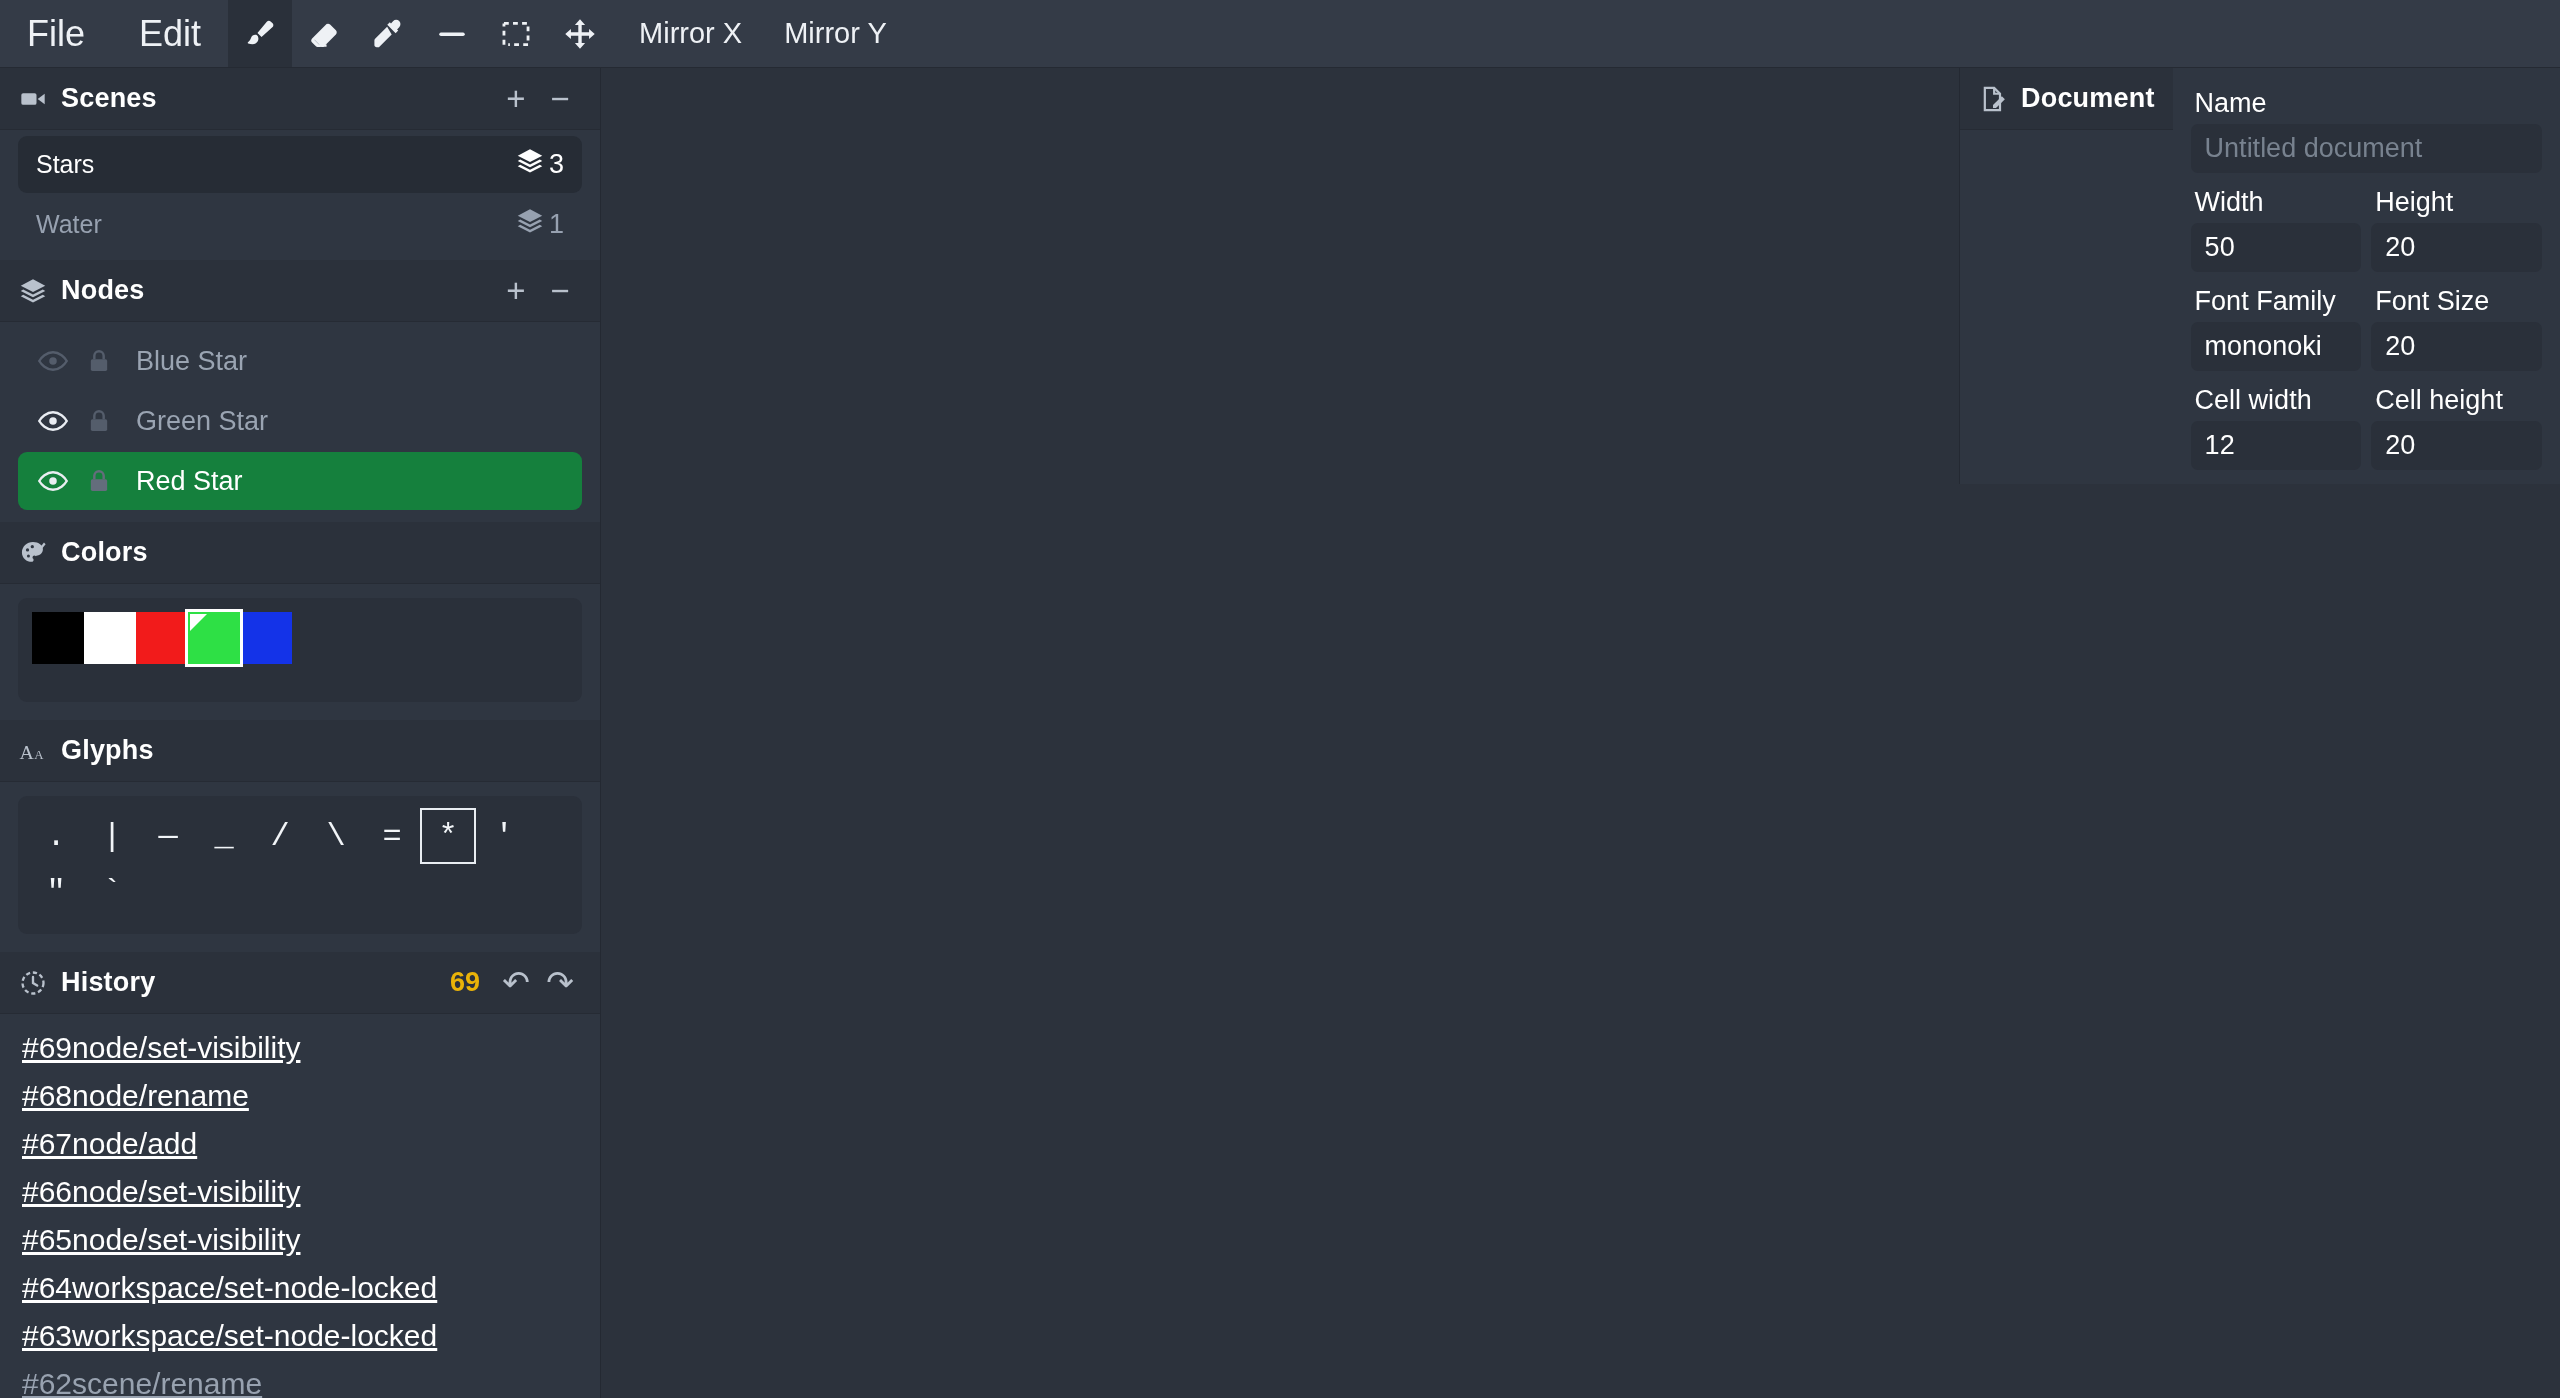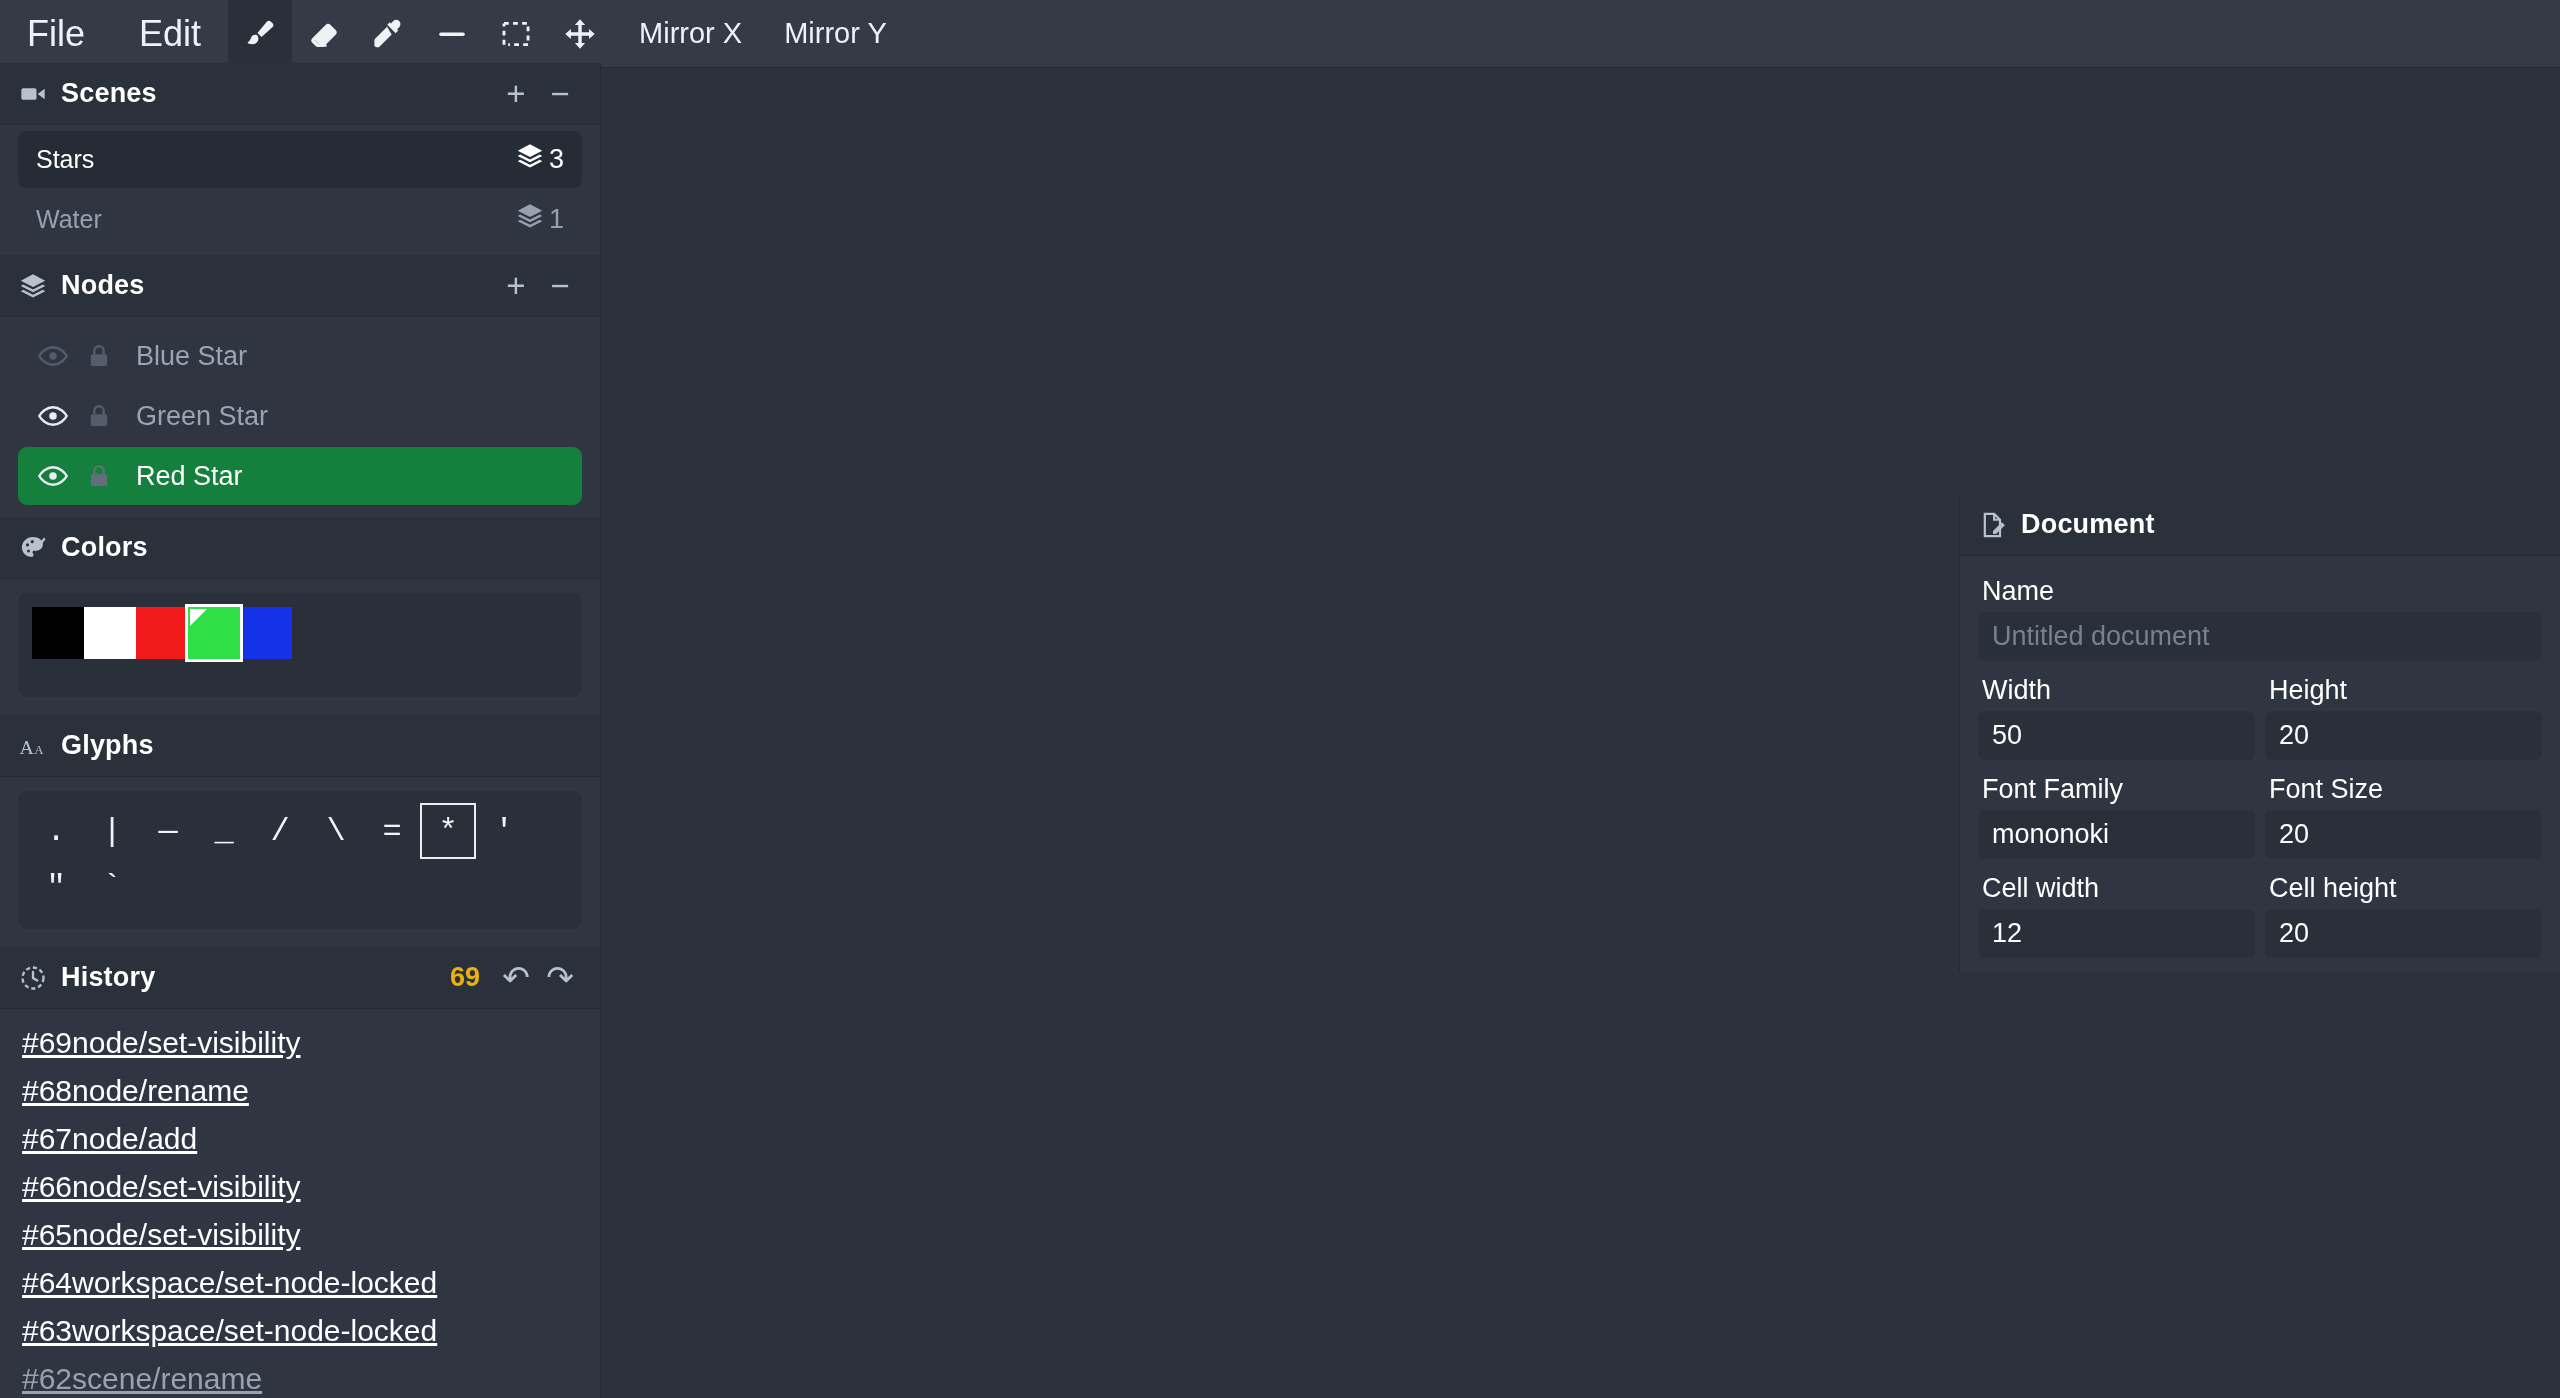--- a/index.html
+++ b/index.html
@@ -37,21 +37,21 @@
   .tool-btn svg { display: block; }
   .mirror-item {
     display: flex; align-items: center; justify-content: center;
     padding: 0 21px; color: #eef1f5; font-size: 29px;
     cursor: default; user-select: none;
   }
   .menu-sep { width: 6px; }
 
   
   .body {
-    flex: 1; display: flex; align-items: center; min-height: 0;
+    flex: 1; display: flex; align-items: flex-start; min-height: 0;
     background: #2c323c;
   }
 
   
   .sidebar {
     width: 601px; min-width: 601px;
     background: #2f3641;
     border-right: 1px solid #242932;
     display: flex; flex-direction: column;
     overflow: hidden;
@@ -191,21 +191,21 @@
     font-family: "Liberation Mono", monospace;
     line-height: 1;
   }
   .art-svg { position: absolute; left: 0; top: 0; overflow: visible; }
 
   
   .docpanel {
     width: 601px; min-width: 601px;
     background: #2f3641;
     border-left: 1px solid #242932;
-    display: flex; flex-direction: column;
+    display: flex; flex-direction: row;
   }
   .doc-body { padding: 20px 18px 0 18px; }
   .doc-label {
     color: #ffffff; font-size: 27px; margin: 0 0 5px 4px;
   }
   .doc-input {
     background: #2a303a; border: none; border-radius: 7px;
     height: 49px; width: 100%;
     color: #ffffff; font-size: 27px;
     padding: 0 14px;

